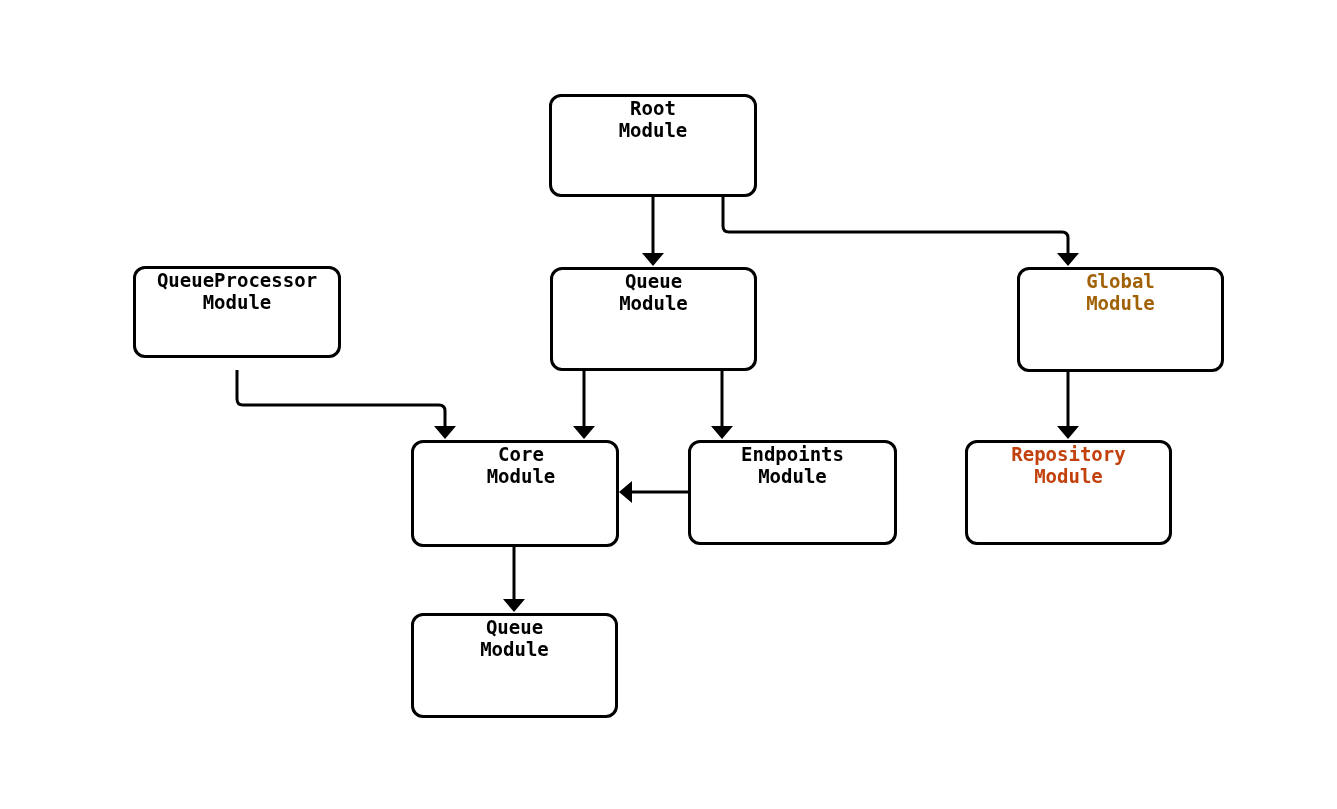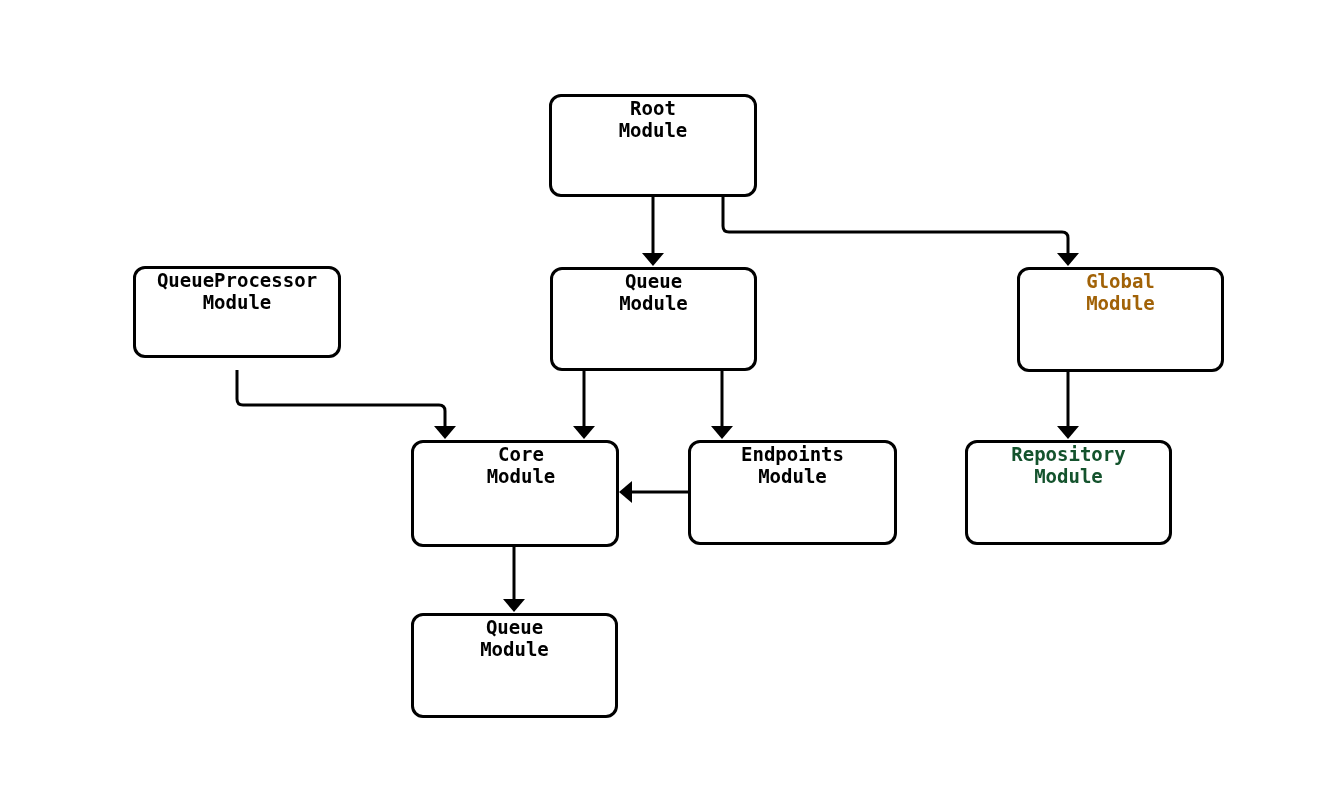--- a/index.html
+++ b/index.html
@@ -92,21 +92,21 @@
       <span class="node-label-line">Module</span>
     </div>
     <div class="node" style="left: 411px; top: 440px; width: 208px; height: 107px; background: rgb(255, 255, 255); border-color: rgb(0, 0, 0); color: rgb(0, 0, 0); padding-left: 12px;">
       <span class="node-label-line">Core</span>
       <span class="node-label-line">Module</span>
     </div>
     <div class="node" style="left: 688px; top: 440px; width: 209px; height: 105px; background: rgb(255, 255, 255); border-color: rgb(0, 0, 0); color: rgb(0, 0, 0);">
       <span class="node-label-line">Endpoints</span>
       <span class="node-label-line">Module</span>
     </div>
-    <div class="node" style="left: 965px; top: 440px; width: 207px; height: 105px; background: rgb(255, 255, 255); border-color: rgb(0, 0, 0); color: #14532d;">
+    <div class="node" style="left: 965px; top: 440px; width: 207px; height: 105px; background: rgb(255, 255, 255); border-color: rgb(0, 0, 0); color: #c2410c;">
       <span class="node-label-line">Repository</span>
       <span class="node-label-line">Module</span>
     </div>
     <div class="node" style="left: 411px; top: 613px; width: 207px; height: 105px; background: rgb(255, 255, 255); border-color: rgb(0, 0, 0); color: rgb(0, 0, 0);">
       <span class="node-label-line">Queue</span>
       <span class="node-label-line">Module</span>
     </div>
   </div>
 
 </body></html>

